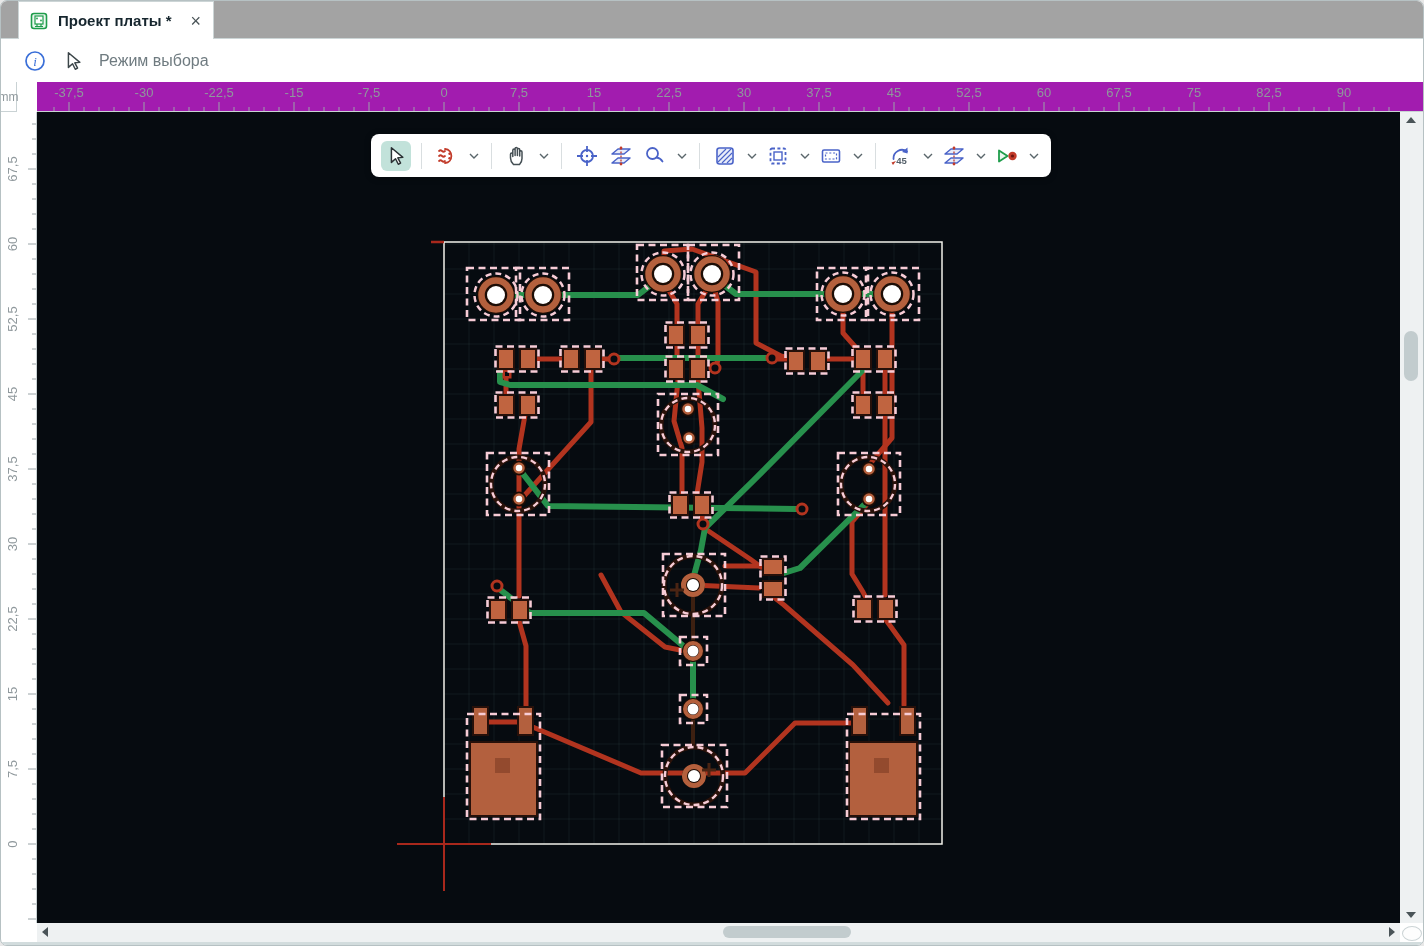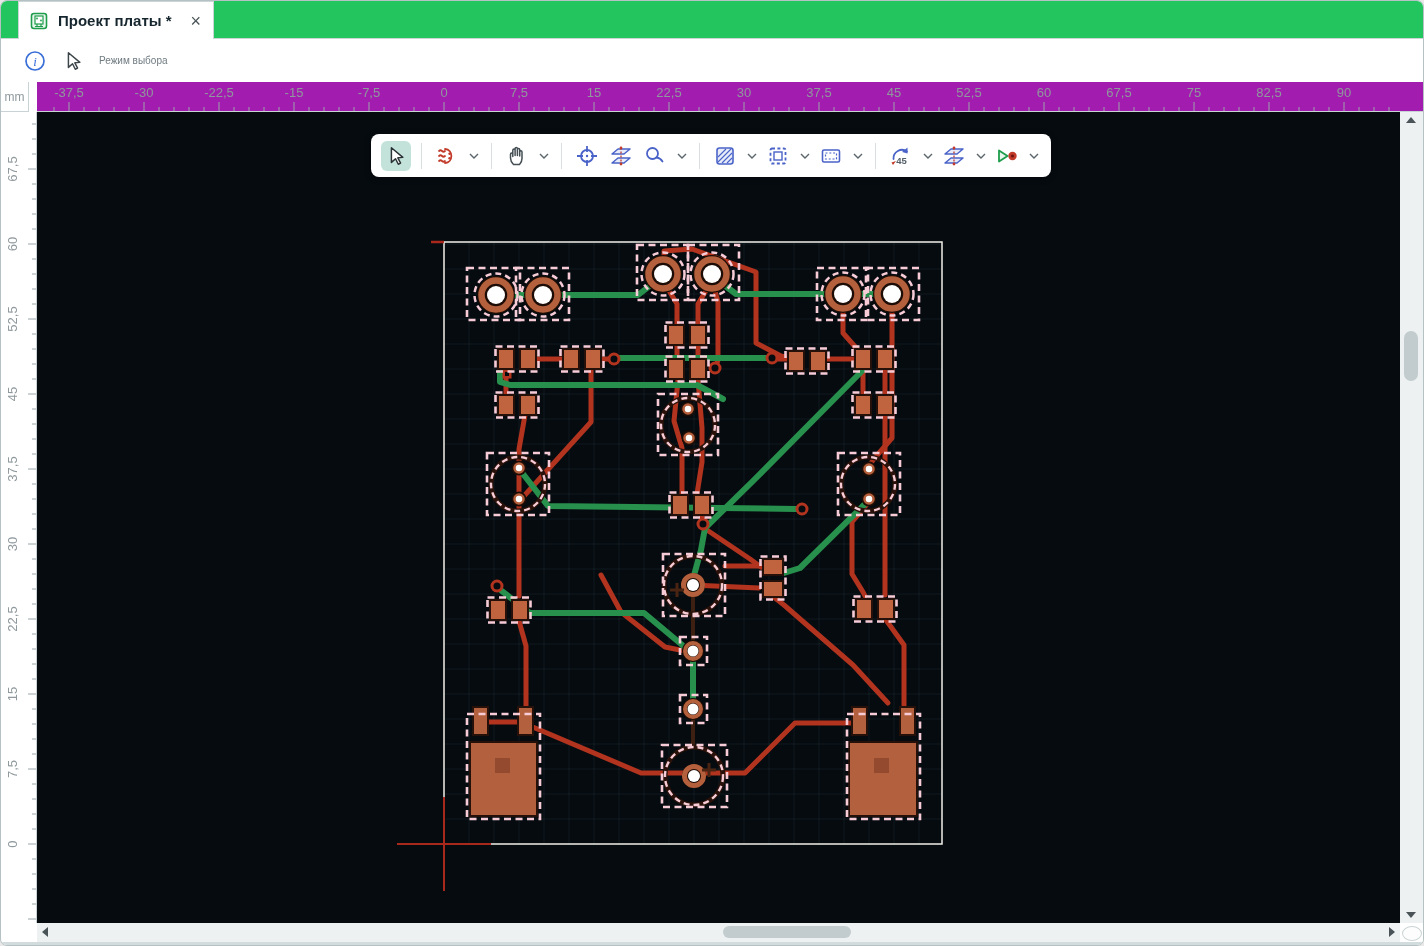--- a/index.html
+++ b/index.html
@@ -1,29 +1,29 @@
 <!DOCTYPE html>
 <html><head>
 <meta charset="utf-8">
 <style>
   html,body{margin:0;padding:0;background:#e8e8e8;font-family:"Liberation Sans",sans-serif;}
   .window{position:relative;width:1424px;height:946px;background:#fff;border:1px solid #b6c1c3;
           border-radius:7px;overflow:hidden;box-sizing:border-box;}
   
-  .tabstrip{position:absolute;left:0;top:0;right:0;height:37px;background:#22c55e;border-bottom:1px solid #ccd5d6;}
+  .tabstrip{position:absolute;left:0;top:0;right:0;height:37px;background:#a3a3a3;border-bottom:1px solid #ccd5d6;}
   .tab{position:absolute;left:17px;top:0;height:38px;width:196px;background:#fff;border:1px solid #ccd5d6;border-bottom:none;
        display:flex;align-items:center;gap:9px;padding:0 10px;box-sizing:border-box;z-index:3;}
   .tab-title{font-weight:bold;font-size:15px;color:#16262e;white-space:nowrap;flex:1;}
   .tab-close{font-size:18px;color:#4a5458;line-height:1;padding:0 2px;}
   
   .toolbar-row{position:absolute;left:0;top:38px;right:0;height:43px;background:#fff;display:flex;align-items:center;
                gap:15px;padding-left:22px;}
-  .mode-label{color:#6f7b80;font-size:10px;}
+  .mode-label{color:#6f7b80;font-size:16px;}
   
-  .ruler-corner{position:absolute;left:0;top:81px;width:28px;height:30px;background:#fff;border-right:1px solid #c9d2d4;
+  .ruler-corner{position:absolute;left:0;top:81px;width:16px;height:30px;background:#fff;border-right:1px solid #c9d2d4;
                 border-bottom:1px solid #c9d2d4;color:#8f989c;font-size:12px;display:flex;align-items:center;
                 justify-content:center;box-sizing:border-box;}
   .h-ruler{position:absolute;left:36px;top:81px;width:1388px;height:30px;background:#a21caf;border-bottom:1px solid #c9d2d4;box-sizing:border-box;}
   .v-ruler{position:absolute;left:0;top:111px;width:36px;height:811px;background:#fff;border-right:1px solid #c9d2d4;box-sizing:border-box;}
   
   .canvas{position:absolute;left:36px;top:111px;width:1363px;height:811px;background:#060b10;overflow:hidden;}
   .float-toolbar{position:absolute;left:334px;top:22px;height:43px;background:#fff;border-radius:8px;
                  box-shadow:0 1px 6px rgba(0,0,0,.35);display:flex;align-items:center;padding:0 10px;gap:4px;z-index:5;}
   .tb-btn{width:30px;height:30px;border-radius:6px;display:flex;align-items:center;justify-content:center;flex:0 0 auto;}
   .tb-btn.selected{background:#c2e2da;}

